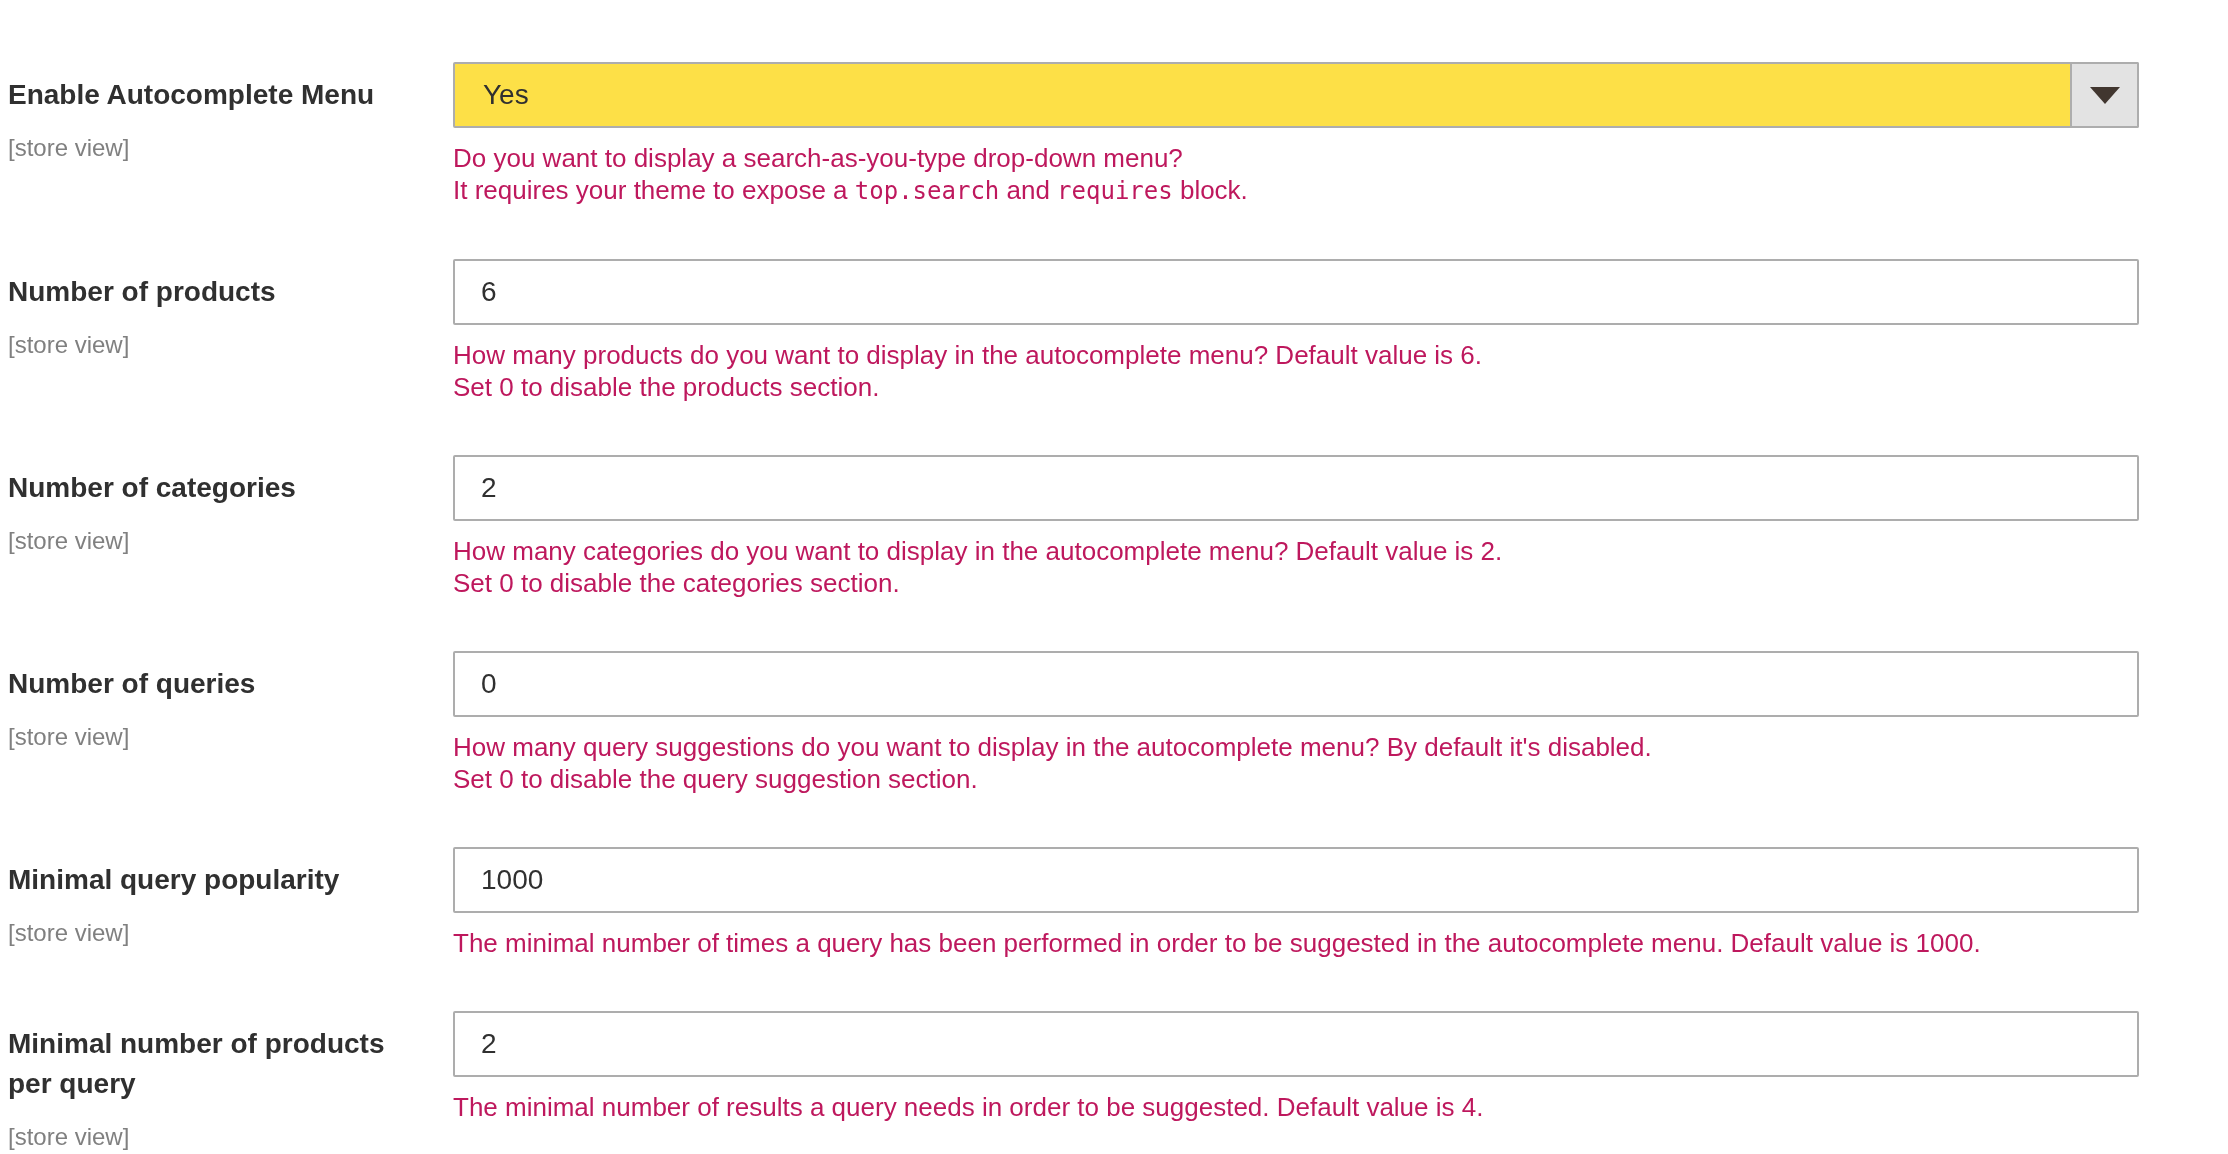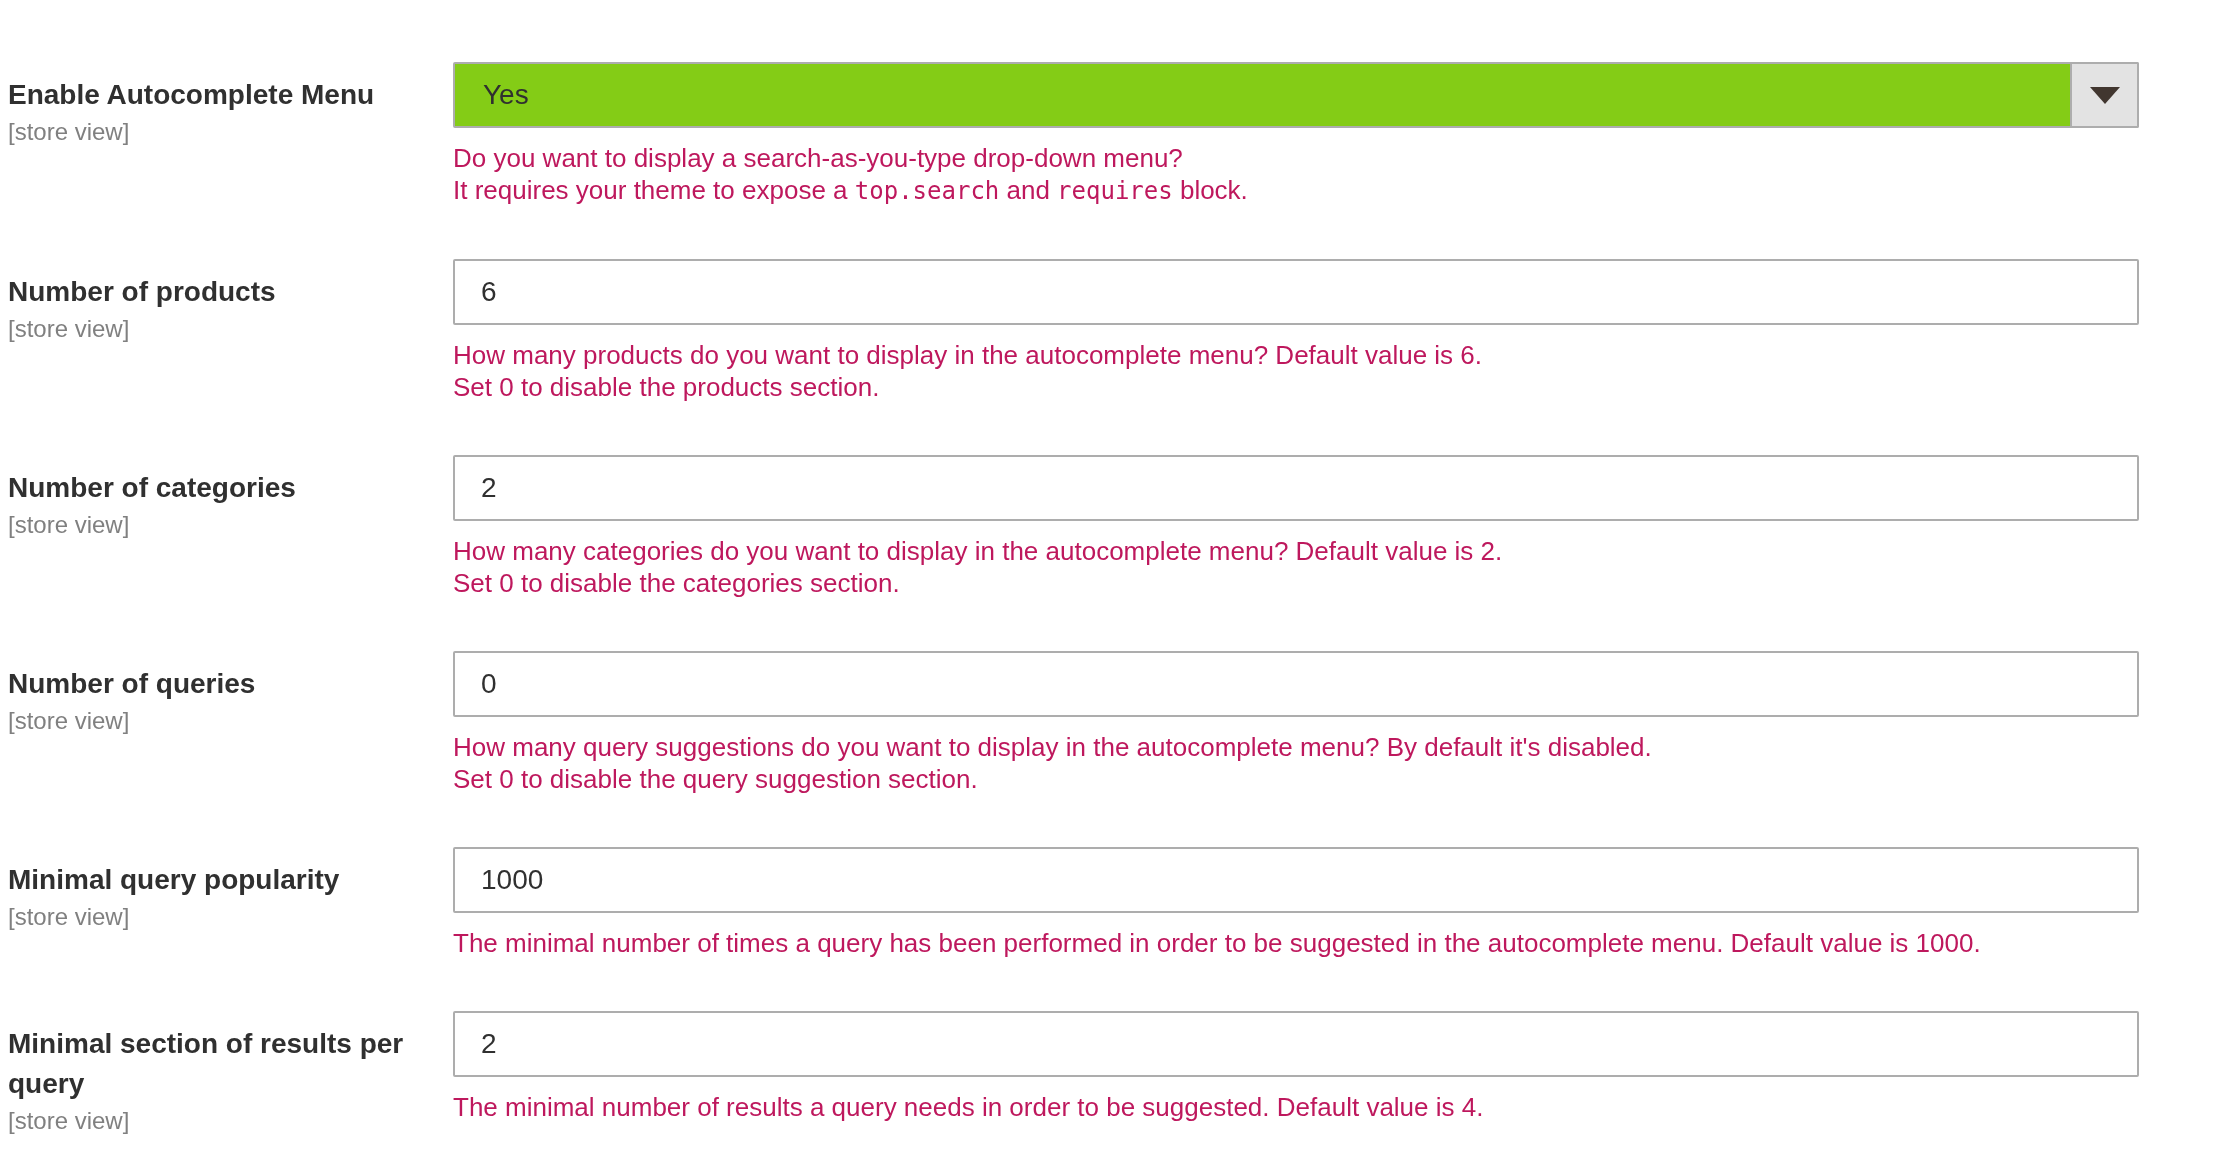--- a/index.html
+++ b/index.html
@@ -29,33 +29,33 @@
   .field-label {
     font-size: 28px;
     font-weight: bold;
     line-height: 40px;
     color: #303030;
   }
   .scope-note {
     font-size: 24px;
     line-height: 30px;
     color: #808080;
-    margin-top: 2px;
+    margin-top: 18px;
   }
   .field-col {
     margin-left: 30px;
     width: 1686px;
   }
   .select-wrap {
     position: relative;
     height: 66px;
     width: 100%;
     border: 2px solid #adadad;
     border-radius: 2px;
-    background: #84cc16;
+    background: #fde047;
     cursor: pointer;
   }
   .select-value {
     font-size: 28px;
     line-height: 62px;
     padding-left: 28px;
     color: #303030;
   }
   .select-arrow-btn {
     position: absolute;
@@ -183,21 +183,21 @@
 
       <input class="text-input" type="text" value="1000" style="">
       <div class="field-help">
           <div class="help-line"><span>The minimal number of times a query has been performed in order to be suggested in the autocomplete menu. Default value is 1000.</span></div>
         </div>
     </div>
   </div>
 
   <div class="field-row">
     <div class="label-col">
-      <div class="field-label">Minimal section of results per query</div>
+      <div class="field-label">Minimal number of products per query</div>
       <div class="scope-note">[store view]</div>
     </div>
     <div class="field-col">
 
       <input class="text-input" type="text" value="2" style="">
       <div class="field-help">
           <div class="help-line"><span>The minimal number of results a query needs in order to be suggested. Default value is 4.</span></div>
         </div>
     </div>
   </div>

